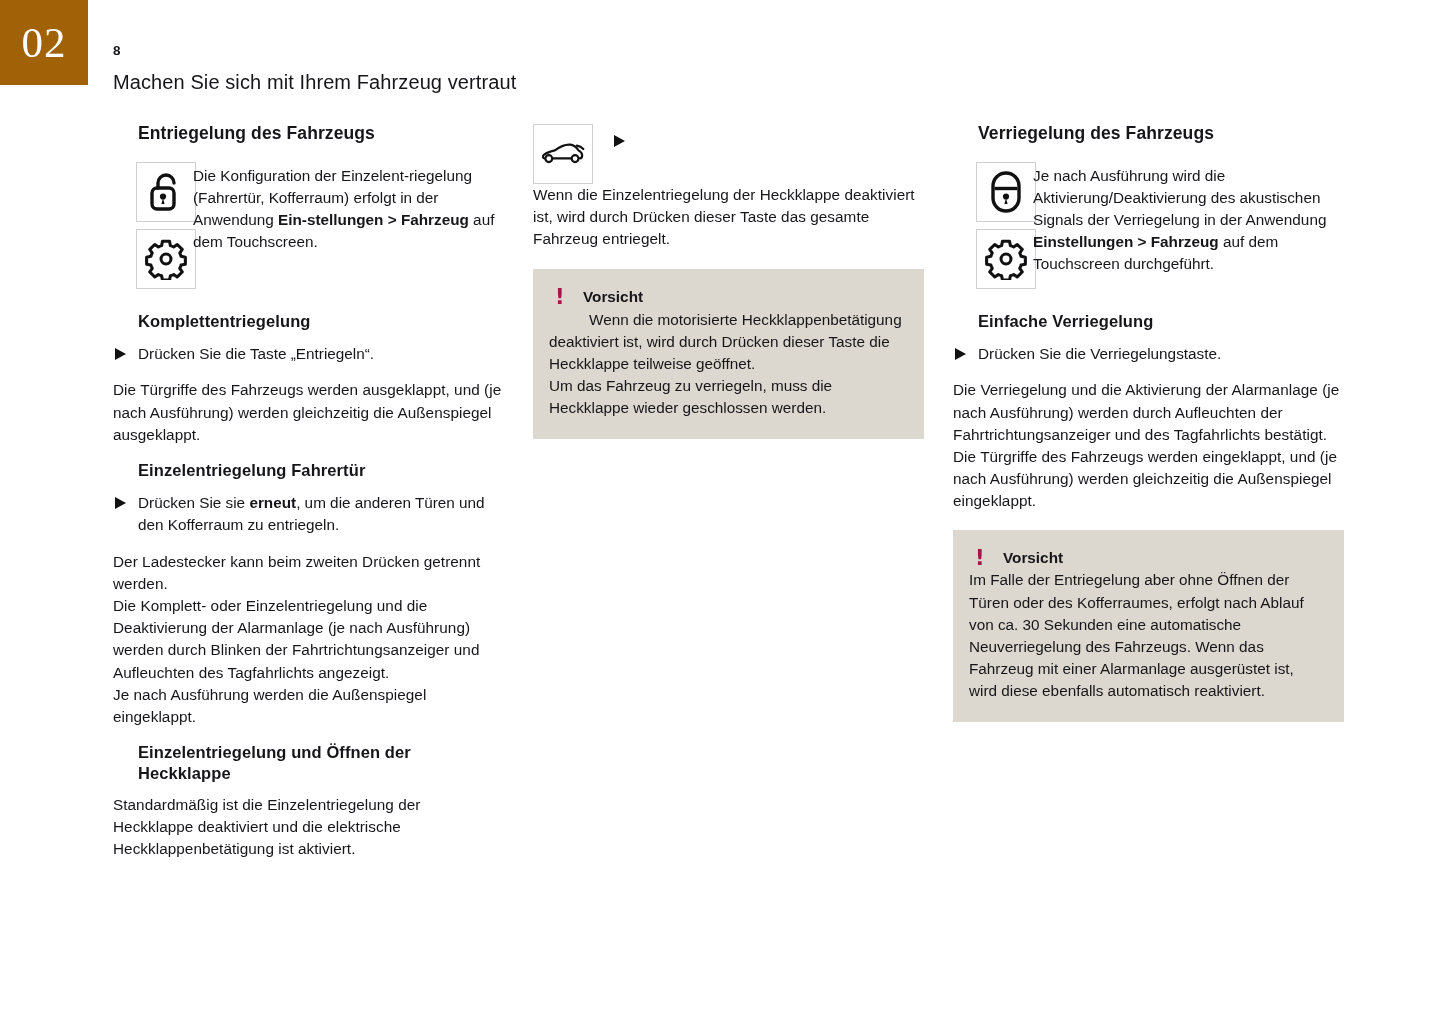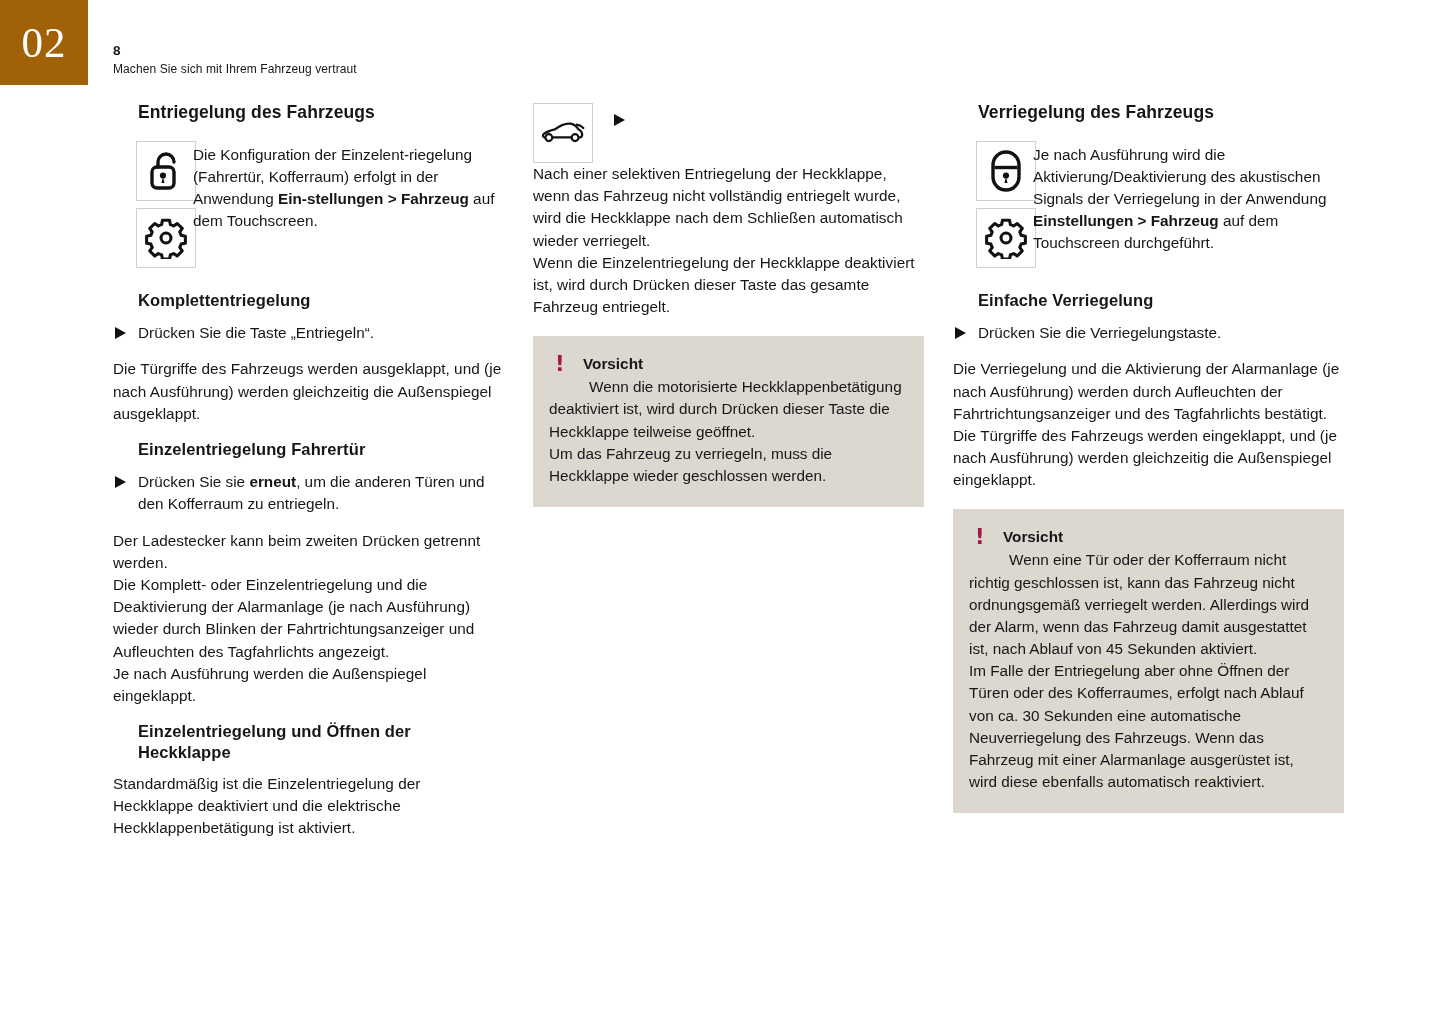--- a/index.html
+++ b/index.html
@@ -43,31 +43,31 @@
     top: 42px;
     width: 700px;
   }
   .page-num {
     font-size: 13.5px;
     font-weight: bold;
     line-height: 1.35;
     letter-spacing: 0.2px;
   }
   .page-subject {
-    font-size: 12px;
+    font-size: 20px;
     line-height: 1.4;
     letter-spacing: 0.1px;
-    margin-top: 1px;
+    margin-top: 8px;
   }
 
   
   .cols {
     position: absolute;
     left: 113px;
-    top: 93px;
+    top: 114px;
     width: 1230px;
     display: flex;
     gap: 29px;
     align-items: flex-start;
   }
   .col { width: 391px; flex: 0 0 391px; }
 
   h2.sect {
     font-size: 17.5px;
     font-weight: bold;
@@ -245,21 +245,21 @@
     <h3 class="sub tight">Einzelentriegelung Fahrertür</h3>
 
     <ul class="bullets">
       <li>
         <span class="tri"></span>
         <span>Drücken Sie sie </span><b>erneut</b><span>, um die anderen Türen und den Kofferraum zu entriegeln.</span>
       </li>
     </ul>
 
     <p class="body gap">Der Ladestecker kann beim zweiten Drücken getrennt werden.</p>
-    <p class="body run">Die Komplett- oder Einzelentriegelung und die Deaktivierung der Alarmanlage (je nach Ausführung) wieder durch Blinken der Fahrtrichtungsanzeiger und Aufleuchten des Tagfahrlichts angezeigt.</p>
+    <p class="body run">Die Komplett- oder Einzelentriegelung und die Deaktivierung der Alarmanlage (je nach Ausführung) werden durch Blinken der Fahrtrichtungsanzeiger und Aufleuchten des Tagfahrlichts angezeigt.</p>
     <p class="body run">Je nach Ausführung werden die Außenspiegel eingeklappt.</p>
 
     <h3 class="sub tight">Einzelentriegelung und Öffnen der Heckklappe</h3>
 
     <p class="body">Standardmäßig ist die Einzelentriegelung der Heckklappe deaktiviert und die elektrische Heckklappenbetätigung ist aktiviert.</p>
   </div>
 
   <div class="col">
 
     <div class="iconblock carblock">
@@ -276,21 +276,20 @@
       </div>
       <div class="itext">
         <ul class="bullets inline" style="margin-top:0">
           <li>
             <span class="tri"></span>
           </li>
         </ul>
       </div>
     </div>
 
-    <p class="body run">Nach einer selektiven Entriegelung der Heckklappe, wenn das Fahrzeug nicht vollständig entriegelt wurde, wird die Heckklappe nach dem Schließen automatisch wieder verriegelt.</p>
     <p class="body run">Wenn die Einzelentriegelung der Heckklappe deaktiviert ist, wird durch Drücken dieser Taste das gesamte Fahrzeug entriegelt.</p>
 
     <div class="caution">
       <div class="chead">
         <div class="bang">!</div>
         <div class="ctitle">Vorsicht</div>
       </div>
       <p class="first">Wenn die motorisierte Heckklappenbetätigung deaktiviert ist, wird durch Drücken dieser Taste die Heckklappe teilweise geöffnet.</p>
       <p class="cont">Um das Fahrzeug zu verriegeln, muss die Heckklappe wieder geschlossen werden.</p>
     </div>
@@ -332,17 +331,16 @@
     </ul>
 
     <p class="body gap">Die Verriegelung und die Aktivierung der Alarmanlage (je nach Ausführung) werden durch Aufleuchten der Fahrtrichtungsanzeiger und des Tagfahrlichts bestätigt.</p>
     <p class="body run">Die Türgriffe des Fahrzeugs werden eingeklappt, und (je nach Ausführung) werden gleichzeitig die Außenspiegel eingeklappt.</p>
 
     <div class="caution">
       <div class="chead">
         <div class="bang">!</div>
         <div class="ctitle">Vorsicht</div>
       </div>
-      <p class="first">Wenn eine Tür oder der Kofferraum nicht richtig geschlossen ist, kann das Fahrzeug nicht ordnungsgemäß verriegelt werden. Allerdings wird der Alarm, wenn das Fahrzeug damit ausgestattet ist, nach Ablauf von 45 Sekunden aktiviert.</p>
       <p class="cont">Im Falle der Entriegelung aber ohne Öffnen der Türen oder des Kofferraumes, erfolgt nach Ablauf von ca. 30 Sekunden eine automatische Neuverriegelung des Fahrzeugs. Wenn das Fahrzeug mit einer Alarmanlage ausgerüstet ist, wird diese ebenfalls automatisch reaktiviert.</p>
     </div>
   </div>
 </div>
 
 </body></html>

